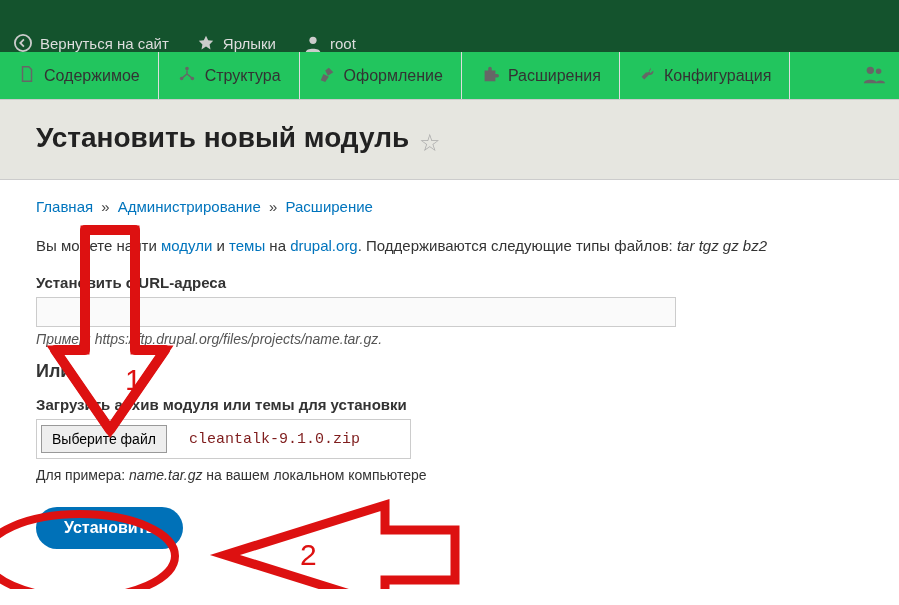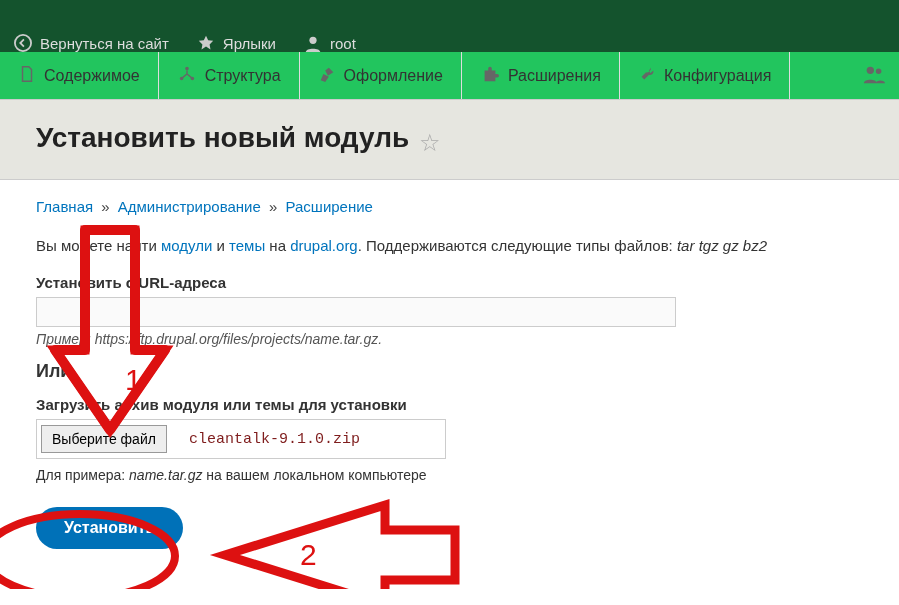--- a/index.html
+++ b/index.html
@@ -31,21 +31,21 @@
 .helptext { font-size: 15px; margin-bottom: 20px; }
 .helptext a { color: #0074bd; text-decoration: none; }
 .italic { font-style: italic; }
 
 .field-label { font-weight: 700; font-size: 15px; margin-bottom: 6px; display: block; }
 .textinput { width: 640px; height: 30px; border: 1px solid #ccc; background: #fafafa; padding: 4px 6px; font-size: 14px; }
 .hint { font-style: italic; color: #555; font-size: 14px; margin-top: 4px; }
 
 .or { font-weight: 700; margin: 14px 0 14px; font-size: 18px; }
 
-.filebox { width: 410px; height: 40px; border: 1px solid #ccc; display: flex; align-items: center; padding: 4px; background: #fff; }
+.filebox { width: 375px; height: 40px; border: 1px solid #ccc; display: flex; align-items: center; padding: 4px; background: #fff; }
 .filebtn { border: 1px solid #999; background: #eee; padding: 5px 10px; font-size: 14px; cursor: pointer; font-family: inherit; }
 .filename { margin-left: 22px; color: #7f1d1d; font-size: 15px; font-family: Liberation Mono, monospace; letter-spacing: 0; }
 
 .eg { font-size: 14px; margin-top: 8px; color: #333; }
 
 .install-btn { margin-top: 24px; background: #0071b8; color: #fff; border: none; border-radius: 22px; padding: 12px 28px; font-size: 16px; font-weight: 600; cursor: pointer; }
 
 
 .overlay { position: absolute; inset: 0; pointer-events: none; }
 </style>

